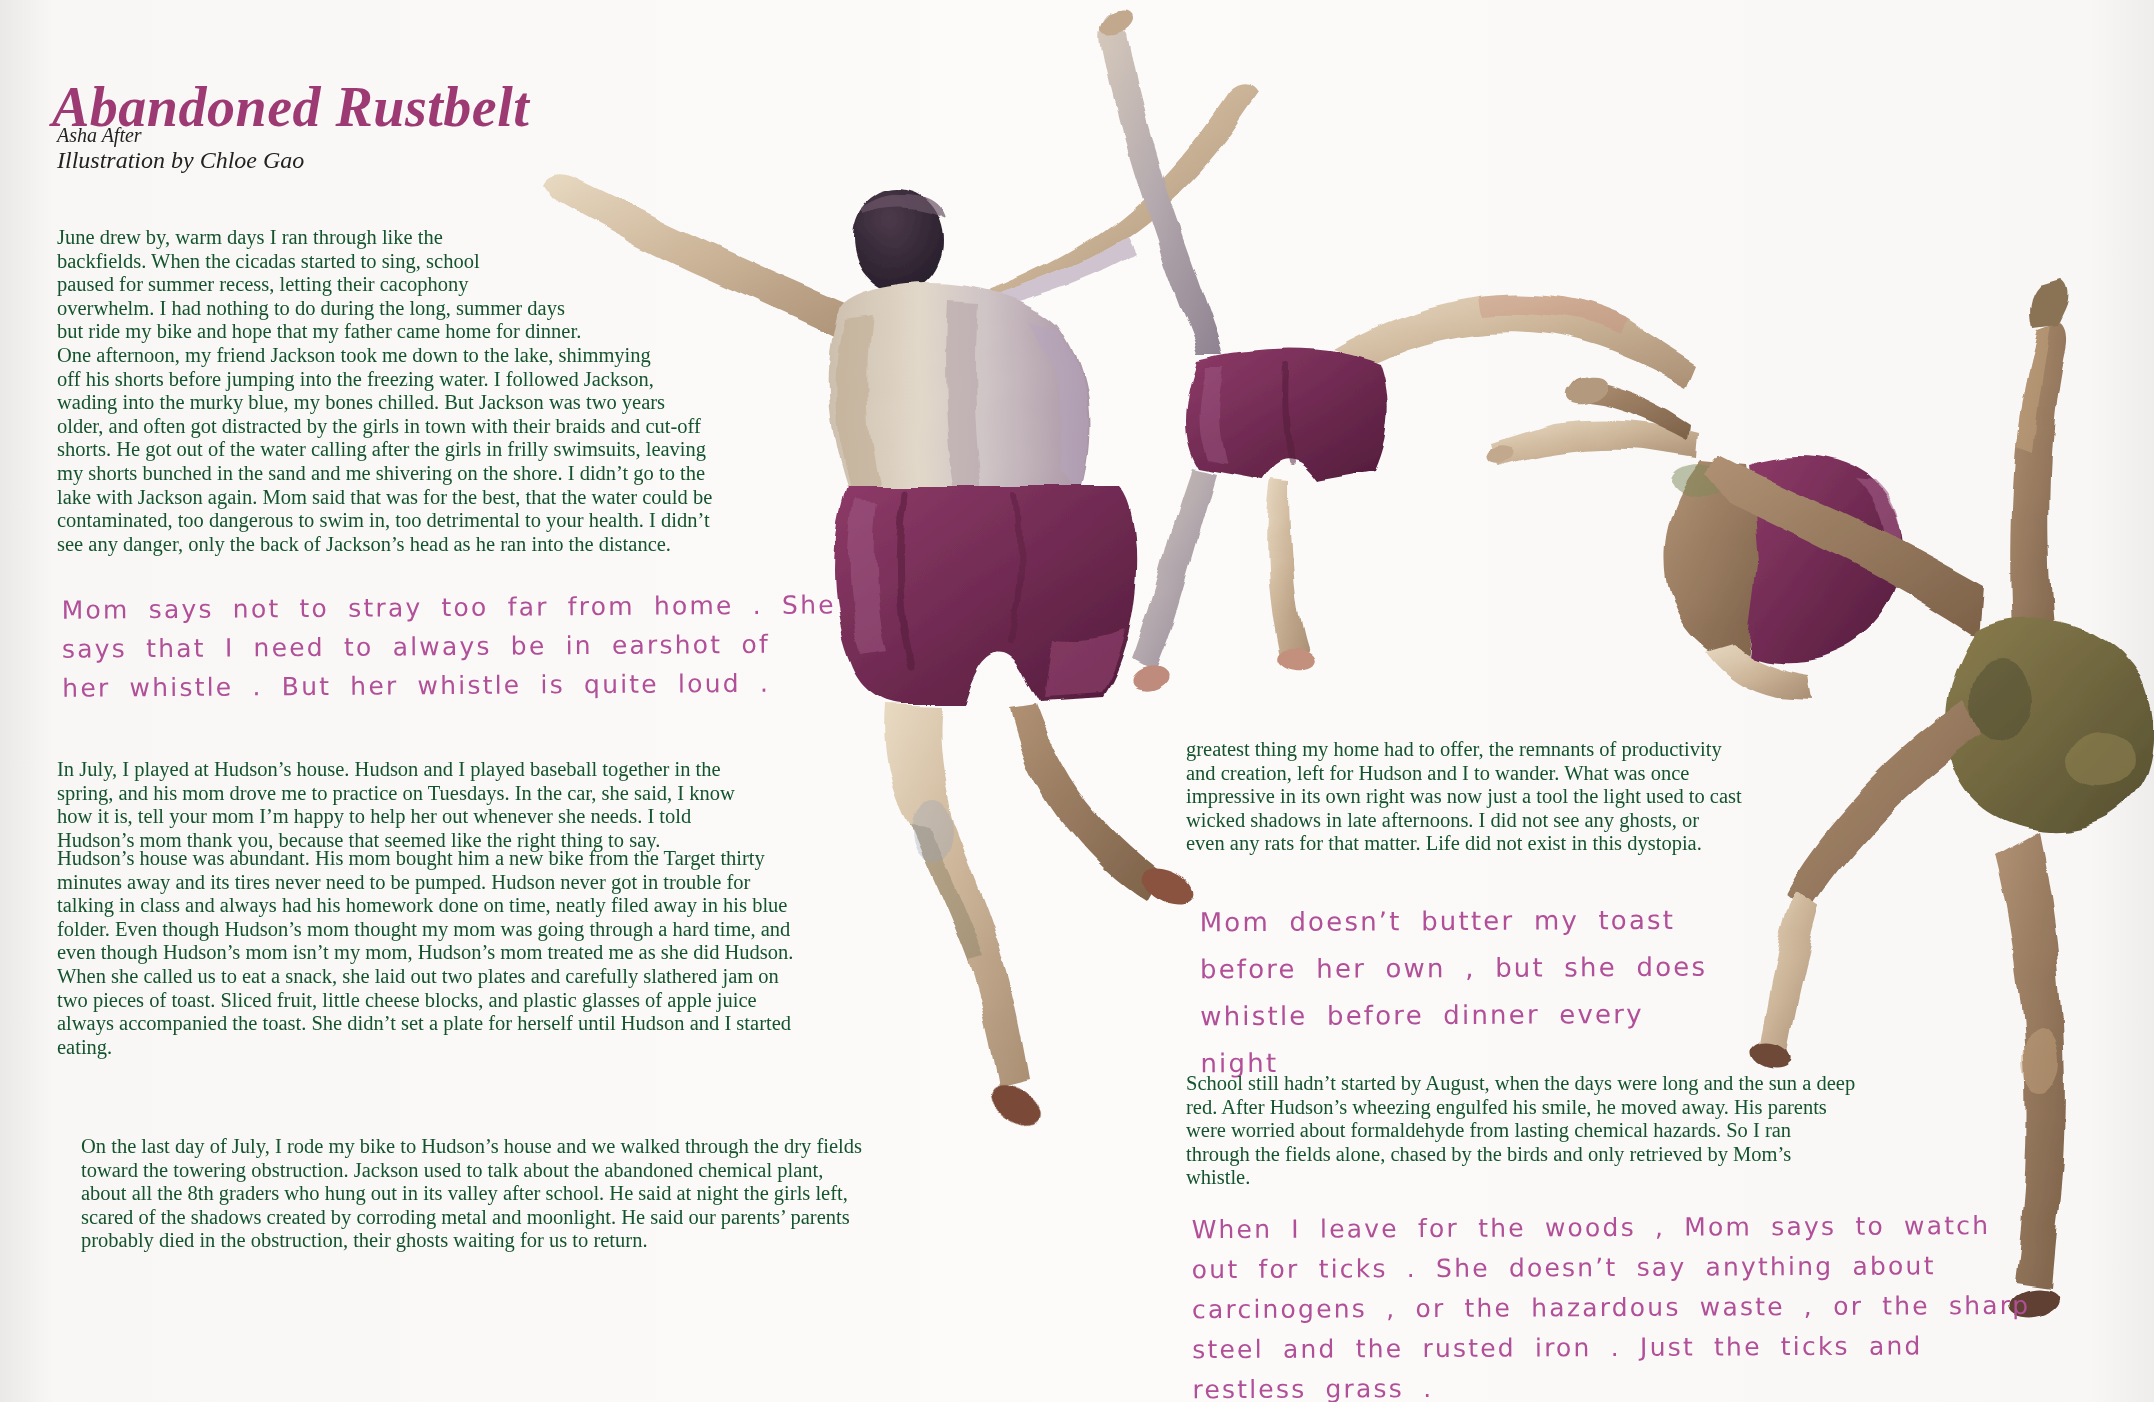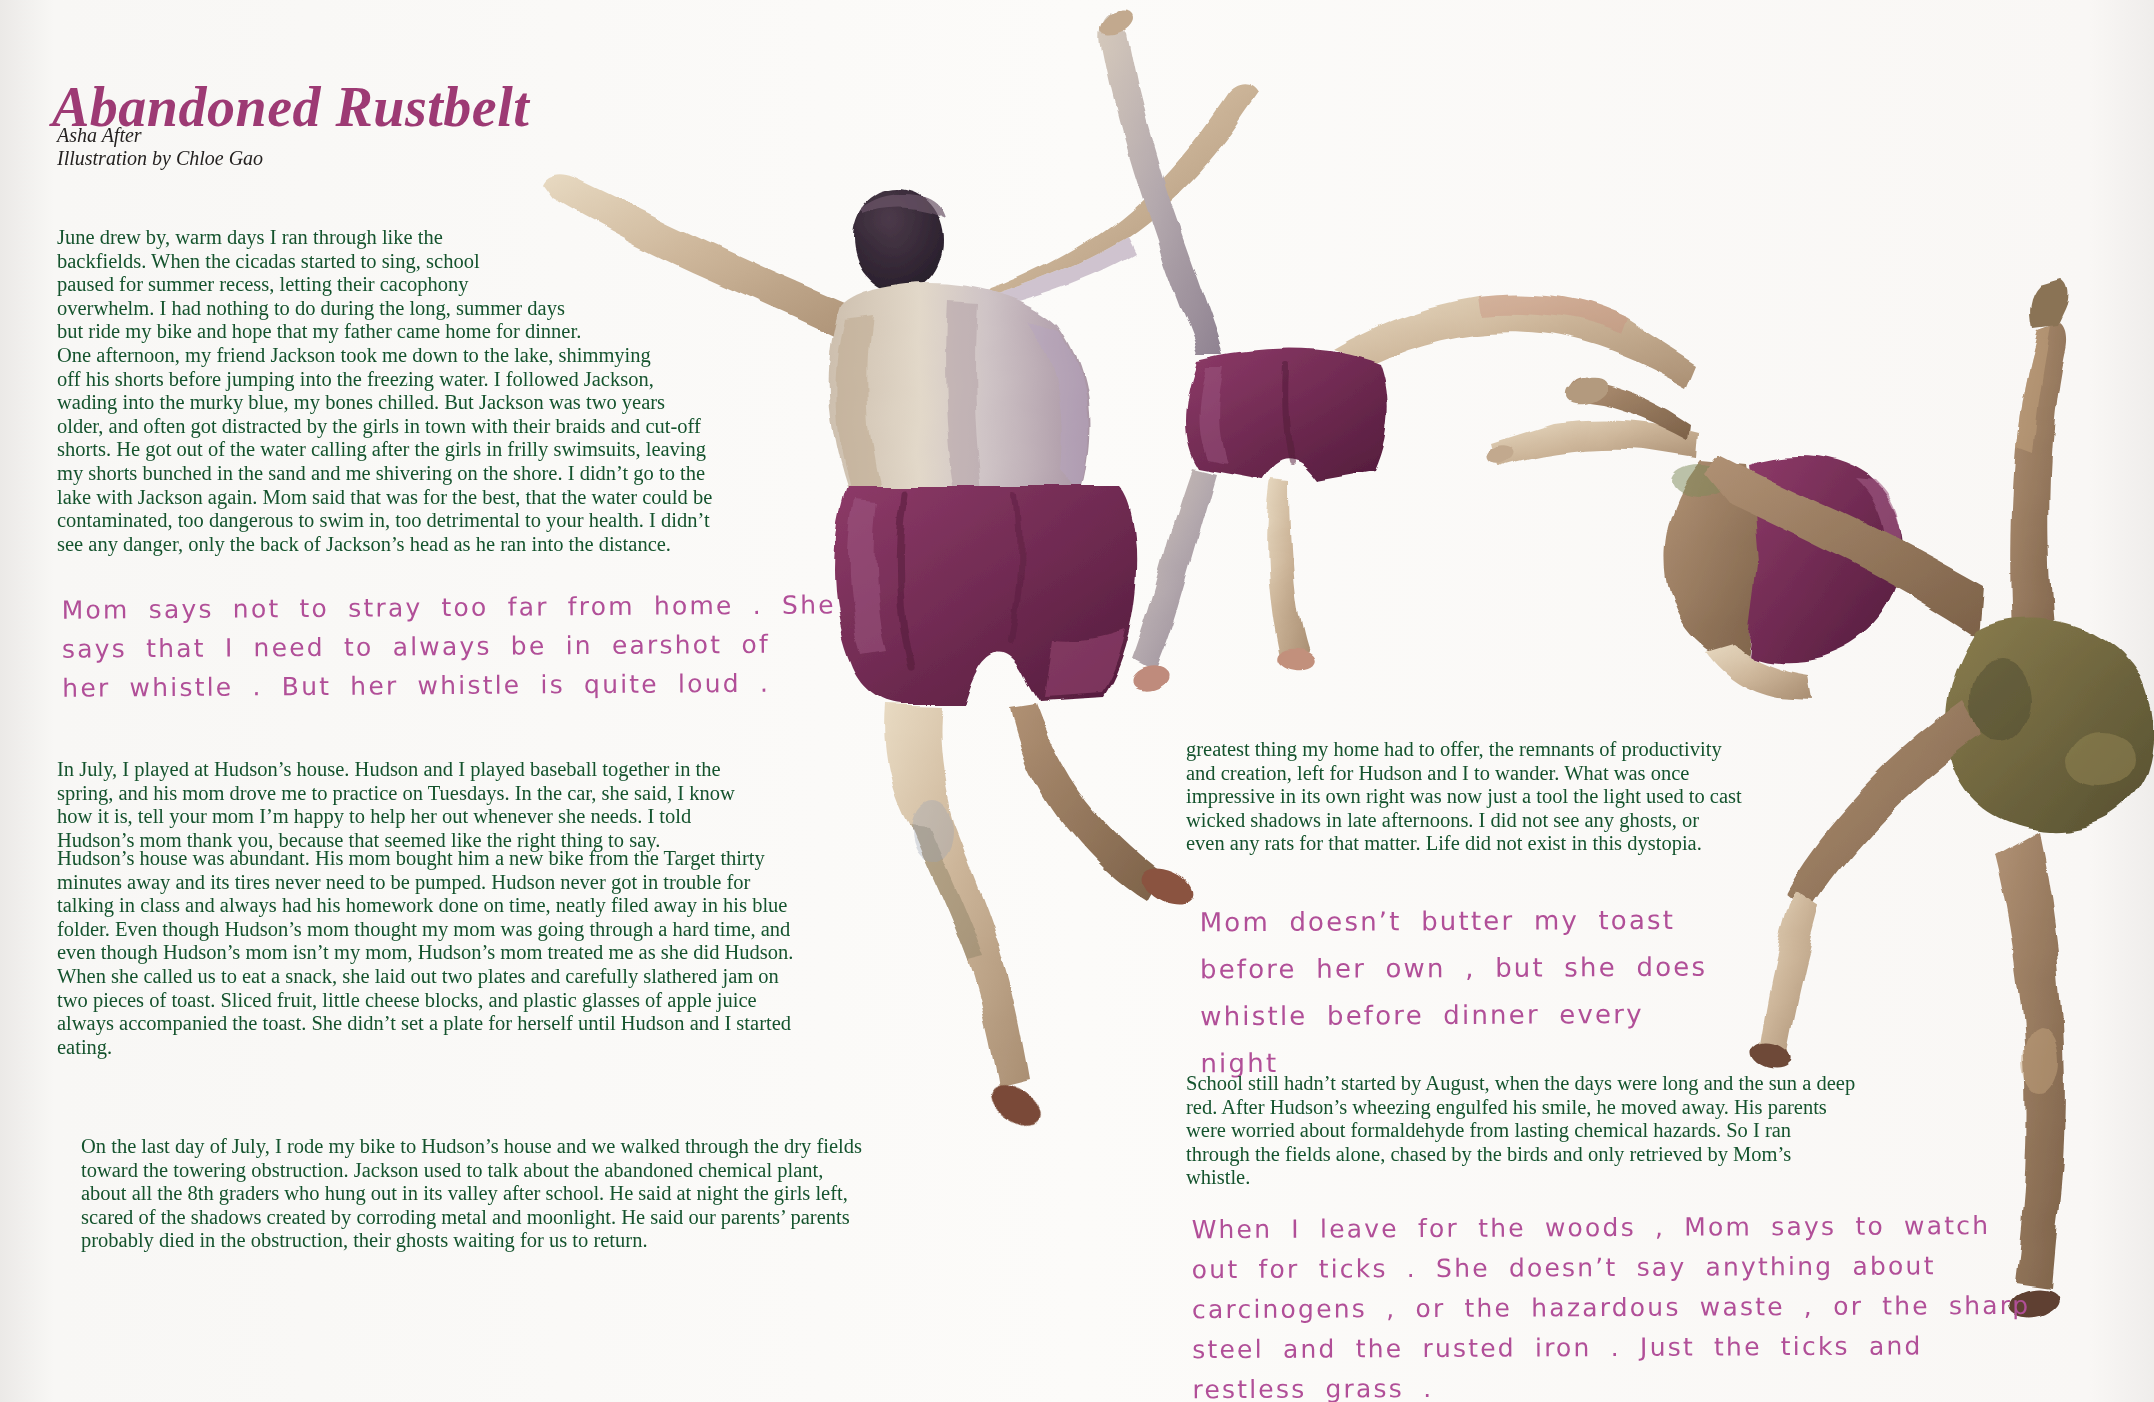--- a/index.html
+++ b/index.html
@@ -14,21 +14,21 @@
   }
   .illustration{position:absolute;left:0;top:0;width:2154px;height:1402px;}
   .text-layer{position:absolute;inset:0;}
   .abs{position:absolute;}
   .title{
     left:52px;top:50px;
     font-size:56px;font-weight:bold;font-style:italic;
     color:#9d3a74;letter-spacing:.5px;margin-top:25px;
   }
   .byline{left:57px;top:124px;font-size:20px;font-style:italic;color:#242120;}
-  .credit{left:57px;top:147px;font-size:20px;font-style:italic;color:#242120;}
+  .credit{left:57px;top:147px;font-size:24px;font-style:italic;color:#242120;}
   .body-text{
     font-size:20.5px;line-height:23.6px;color:#14532d;
     white-space:pre-line;
   }
   .p1{left:57px;top:226px;}
   .p2{left:57px;top:740px;margin-top:18px;}
   .p3{left:57px;top:847px;}
   .p4{left:57px;top:1135px;margin-left:24px;}
   .funnel{left:1145px;top:528px;width:650px;text-align:center;}
   .p5rest{left:1186px;top:700px;margin-top:38px;}

